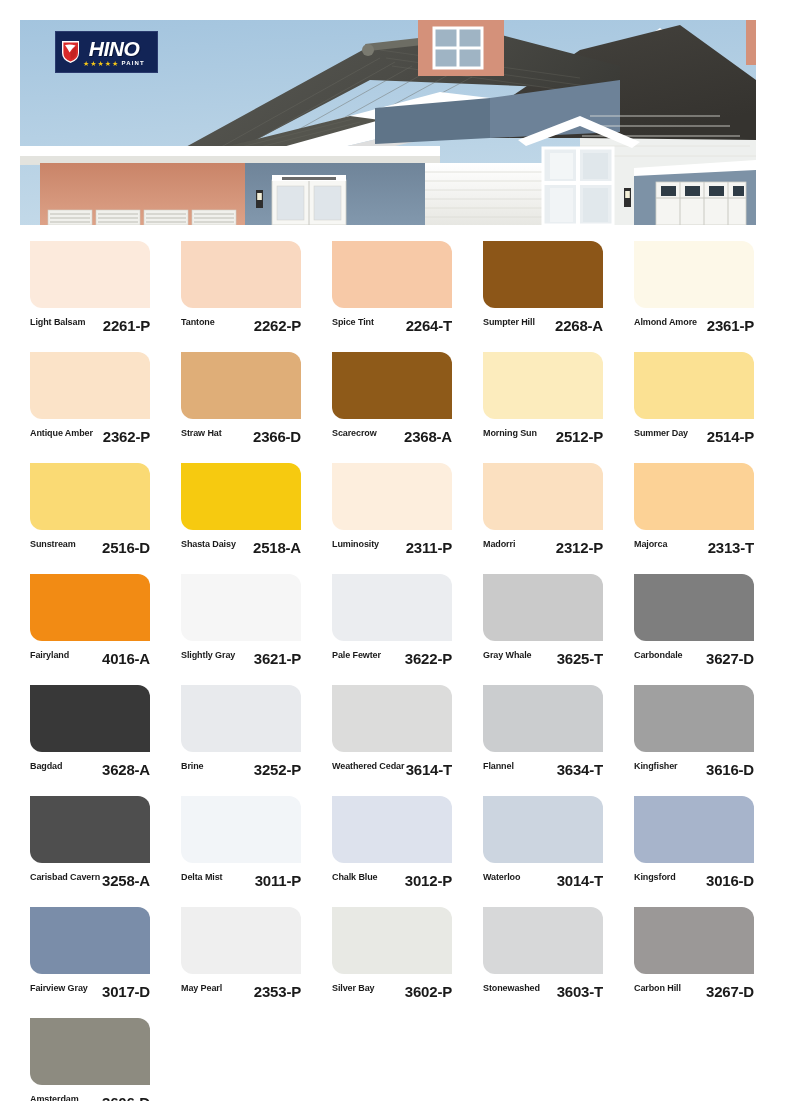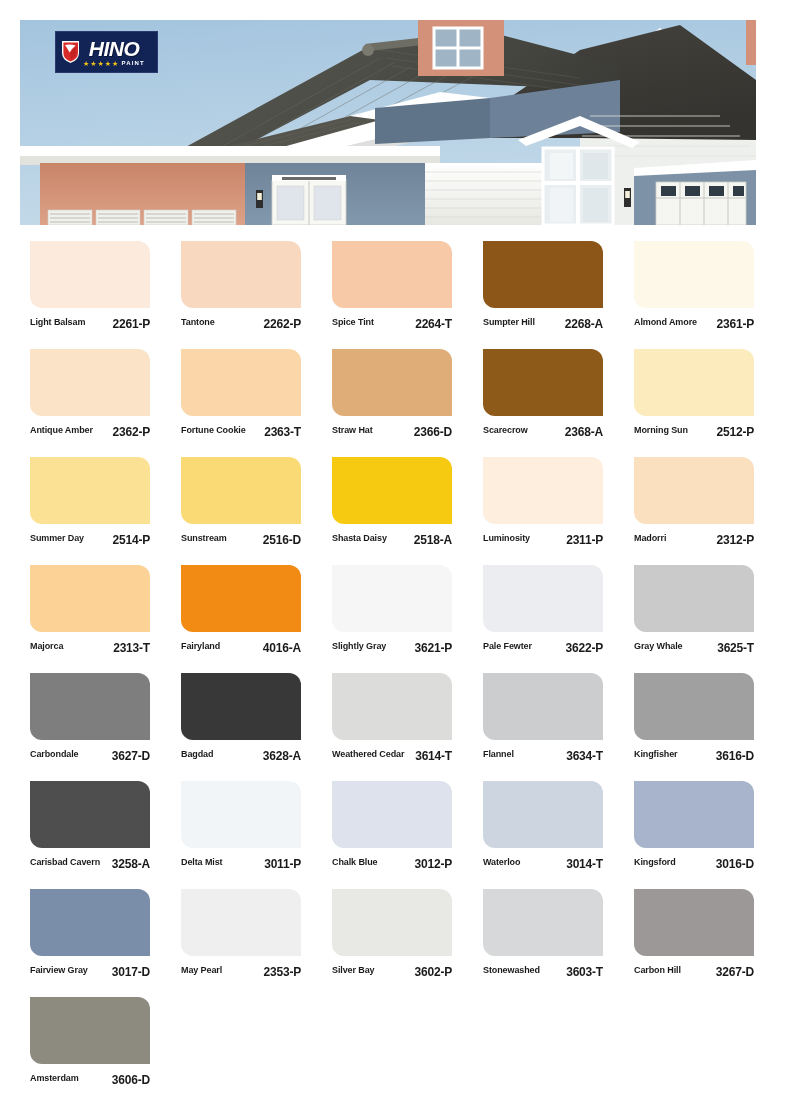--- a/index.html
+++ b/index.html
@@ -115,21 +115,21 @@
     display: flex;
     justify-content: space-between;
     align-items: flex-start;
     margin-top: 9px;
     font-size: 9px;
     color: #1a1a1a;
     font-family: "Liberation Sans", sans-serif;
     white-space: nowrap;
   }
   .cap .nm { font-weight: bold; letter-spacing: -0.1px; }
-  .cap .cd { font-weight: bold; letter-spacing: -0.2px; font-size: 12px; }
+  .cap .cd { font-weight: bold; letter-spacing: -0.2px; font-size: 15px; }
 </style>
 </head>
 <body>
 
 <div id="page">
 
   <div class="hero">
     <svg viewBox="0 0 736 205" preserveAspectRatio="none">
       <defs>
         <linearGradient id="skyG" x1="0" y1="0" x2="0.25" y2="1">
@@ -358,27 +358,20 @@
         </div>
       </div>
       <div class="cell">
         <div class="chip" style="background: rgb(251, 227, 200);"></div>
         <div class="cap">
           <span class="nm">Antique Amber</span>
           <span class="cd">2362-P</span>
         </div>
       </div>
       <div class="cell">
-        <div class="chip" style="background: rgb(251, 214, 168);"></div>
-        <div class="cap">
-          <span class="nm">Fortune Cookie</span>
-          <span class="cd">2363-T</span>
-        </div>
-      </div>
-      <div class="cell">
         <div class="chip" style="background: rgb(223, 174, 120);"></div>
         <div class="cap">
           <span class="nm">Straw Hat</span>
           <span class="cd">2366-D</span>
         </div>
       </div>
       <div class="cell">
         <div class="chip" style="background: rgb(142, 90, 25);"></div>
         <div class="cap">
           <span class="nm">Scarecrow</span>
@@ -470,20 +463,27 @@
         </div>
       </div>
       <div class="cell">
         <div class="chip" style="background: rgb(56, 56, 56);"></div>
         <div class="cap">
           <span class="nm">Bagdad</span>
           <span class="cd">3628-A</span>
         </div>
       </div>
       <div class="cell">
+        <div class="chip" style="background: rgb(232, 234, 237);"></div>
+        <div class="cap">
+          <span class="nm">Brine</span>
+          <span class="cd">3252-P</span>
+        </div>
+      </div>
+      <div class="cell">
         <div class="chip" style="background: rgb(220, 220, 219);"></div>
         <div class="cap">
           <span class="nm">Weathered Cedar</span>
           <span class="cd">3614-T</span>
         </div>
       </div>
       <div class="cell">
         <div class="chip" style="background: rgb(203, 205, 207);"></div>
         <div class="cap">
           <span class="nm">Flannel</span>

